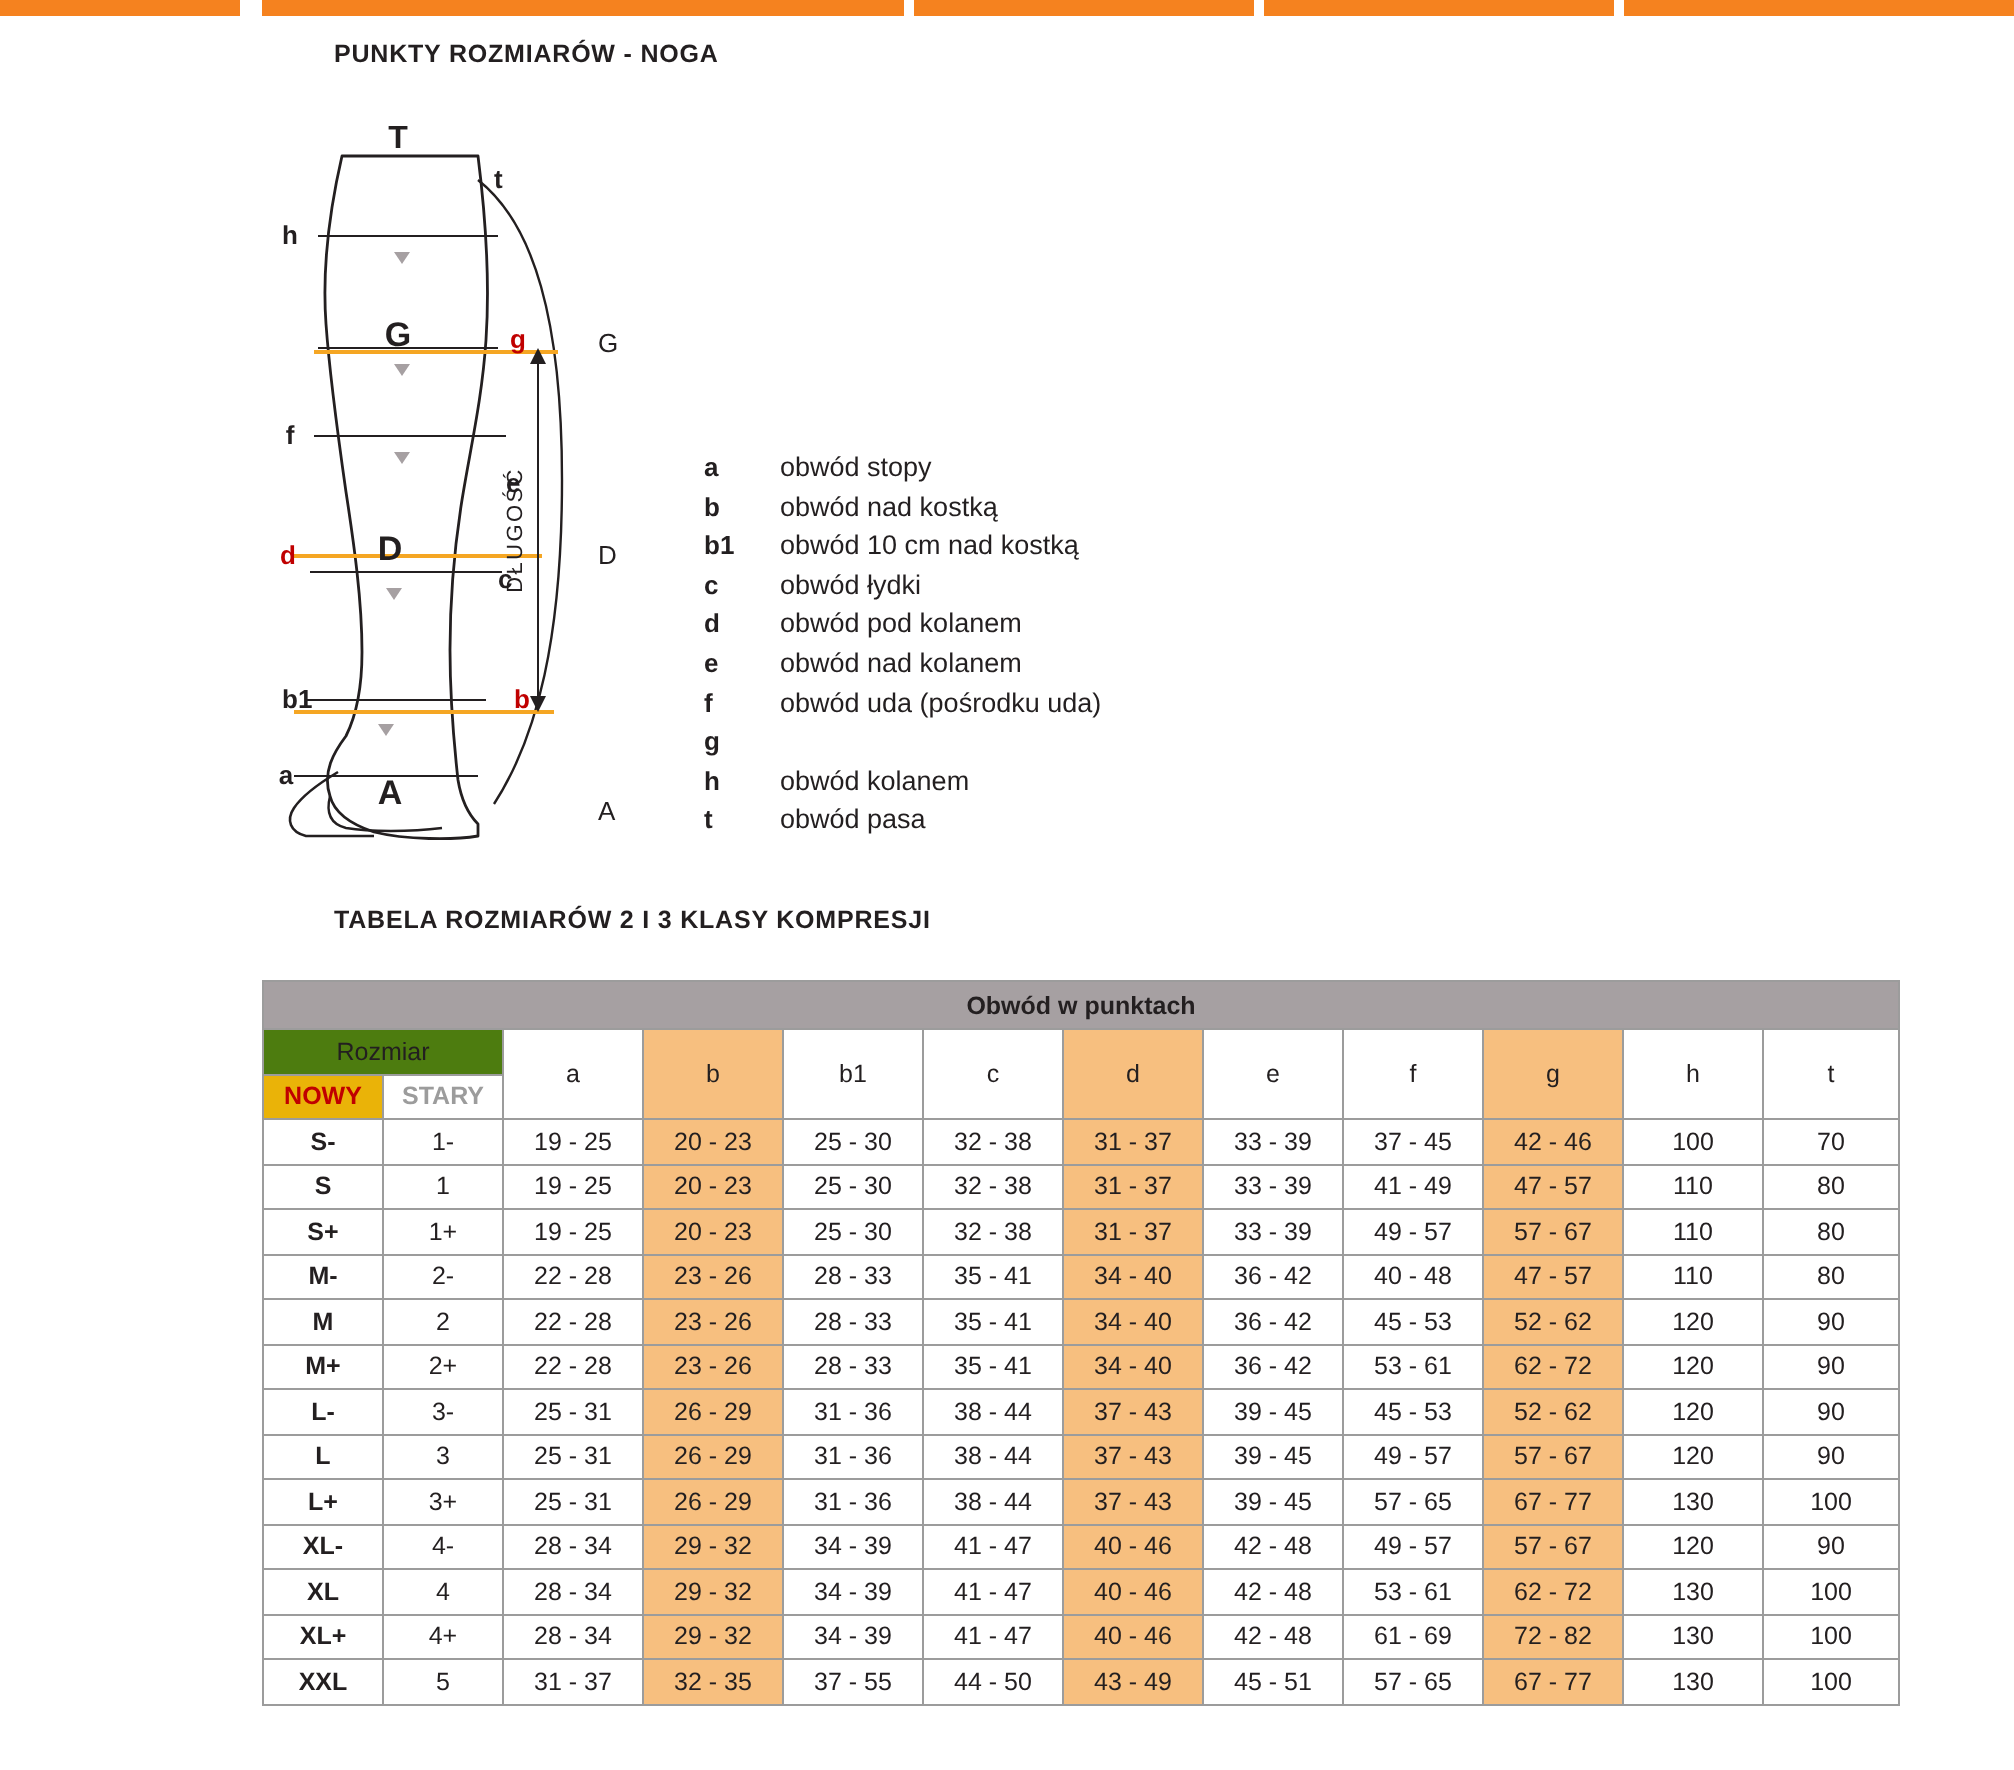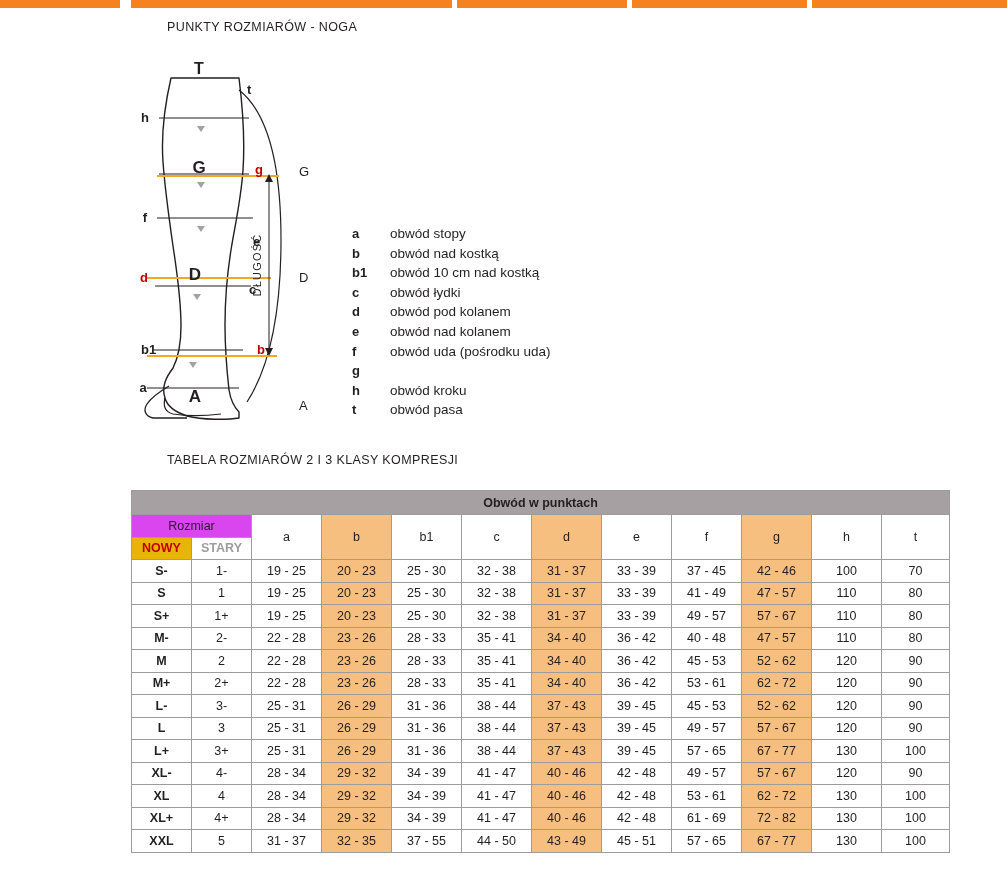--- a/index.html
+++ b/index.html
@@ -18,21 +18,21 @@
     position:absolute; left:0; top:0; width:1007px; height:8px;
     display:flex;
   }
   #topbar .seg { height:8px; }
   #topbar .gap { height:8px; background:#ffffff; }
 
   
   .section-title {
     position:absolute;
     font-size:12.5px;
-    font-weight:normal;
+    font-weight:bold;
     letter-spacing:0.4px;
     color:#231f20;
     padding-left:36px;
   }
   #title-leg { left:131px; top:20px; }
   #title-table { left:131px; top:453px; }
 
   
   #diagram { position:absolute; left:131px; top:50px; width:340px; height:380px; }
   #diagram svg { display:block; }
@@ -69,21 +69,21 @@
     color:#231f20;
     font-weight:bold;
     font-size:12.5px;
     height:24px;
   }
   #sizetable .sub {
     background:#ffffff;
     font-size:12.5px;
   }
   #sizetable .rozmiar-head {
-    background:#d946ef;
+    background:#4d7c0f;
     font-size:12.5px;
   }
   #sizetable .nowy {
     color:#c00000;
     font-weight:bold;
     font-size:12.5px;
     background:#eab308;
   }
   #sizetable .stary {
     color:#9c9c9c;
@@ -216,21 +216,21 @@
   </div>
   <div class="row">
     <span class="key">f</span>
     <span class="val">obwód uda (pośrodku uda)</span>
   </div>
   <div class="row">
     <span class="key">g</span>
   </div>
   <div class="row">
     <span class="key">h</span>
-    <span class="val">obwód kroku</span>
+    <span class="val">obwód kolanem</span>
   </div>
   <div class="row">
     <span class="key">t</span>
     <span class="val">obwód pasa</span>
   </div>
 </div>
 
 <div class="section-title" id="title-table">TABELA ROZMIARÓW 2 I 3 KLASY KOMPRESJI</div>
 
 <table id="sizetable">

